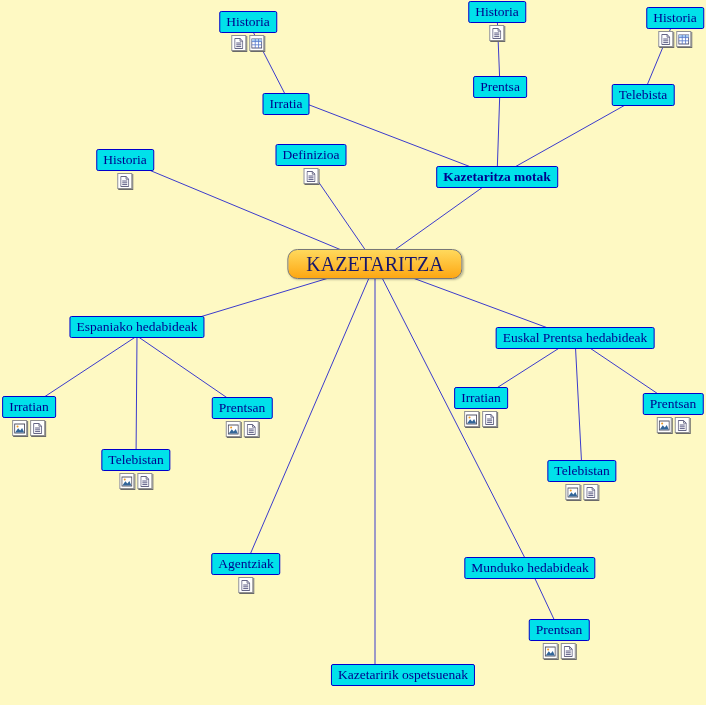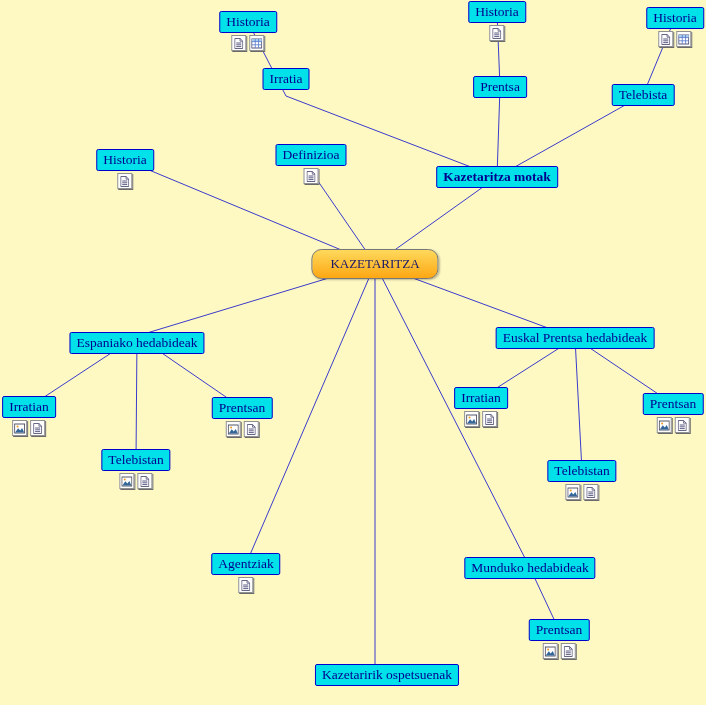--- a/index.html
+++ b/index.html
@@ -39,21 +39,21 @@
     white-space: nowrap;
     text-align: center;
     cursor: default;
   }
 
   .node-wrap.central .node-box {
     background: linear-gradient(var(--central-top, #FFD95C), var(--central-bottom, #FDA713));
     border: 1px solid var(--central-border, #777777);
     border-radius: 10px;
     color: var(--central-text, #16166B);
-    font-size: 13px;
+    font-size: 20px;
     line-height: 20px;
     padding: 4px 18px;
     box-shadow: 1px 1px 2px rgba(0,0,0,0.25);
   }
 
   .icon-row {
     display: flex;
     gap: 3px;
     margin-top: 2px;
   }
@@ -154,21 +154,21 @@
               <rect x="0.5" y="1" width="10" height="9" fill="#ffffff" stroke="#444466" stroke-width="0.9"></rect>
               <rect x="0.5" y="1" width="10" height="2.6" fill="#aaccee" stroke="none"></rect>
               <line x1="0.5" y1="3.6" x2="10.5" y2="3.6" stroke="#5577cc" stroke-width="0.8"></line>
               <line x1="0.5" y1="6.8" x2="10.5" y2="6.8" stroke="#5577cc" stroke-width="0.8"></line>
               <line x1="4" y1="1" x2="4" y2="10" stroke="#5577cc" stroke-width="0.8"></line>
               <line x1="7.3" y1="1" x2="7.3" y2="10" stroke="#5577cc" stroke-width="0.8"></line>
             </svg>
           </span>
         </div>
       </div>
-      <div class="node-wrap" style="left: 286px; top: 68px;">
+      <div class="node-wrap" style="left: 286px; top: 93px;">
         <div class="node-box">Irratia</div>
       </div>
       <div class="node-wrap" style="left: 500px; top: 76px;">
         <div class="node-box">Prentsa</div>
       </div>
       <div class="node-wrap" style="left: 643px; top: 84px;">
         <div class="node-box">Telebista</div>
       </div>
       <div class="node-wrap" style="left: 125px; top: 149px;">
         <div class="node-box">Historia</div>
@@ -197,21 +197,21 @@
             </svg>
           </span>
         </div>
       </div>
       <div class="node-wrap" style="left: 497px; top: 166px; font-weight: bold;">
         <div class="node-box">Kazetaritza motak</div>
       </div>
       <div class="node-wrap central" style="left: 375px; top: 249px;">
         <div class="node-box">KAZETARITZA</div>
       </div>
-      <div class="node-wrap" style="left: 137px; top: 332px;">
+      <div class="node-wrap" style="left: 137px; top: 316px;">
         <div class="node-box">Espaniako hedabideak</div>
       </div>
       <div class="node-wrap" style="left: 575px; top: 327px;">
         <div class="node-box">Euskal Prentsa hedabideak</div>
       </div>
       <div class="node-wrap" style="left: 29px; top: 396px;">
         <div class="node-box">Irratian</div>
         <div class="icon-row">
           <span class="res-icon">
             <svg width="11" height="11" viewBox="0 0 11 11">
@@ -367,17 +367,17 @@
             <svg width="9" height="11" viewBox="0 0 9 11">
               <path d="M0.5 0.5 H5.8 L8.5 3.2 V10.5 H0.5 Z" fill="#ffffff" stroke="#555577" stroke-width="0.9"></path>
               <path d="M5.8 0.5 V3.2 H8.5" fill="none" stroke="#555577" stroke-width="0.8"></path>
               <line x1="2" y1="5" x2="7" y2="5" stroke="#333366" stroke-width="0.8"></line>
               <line x1="2" y1="6.8" x2="7" y2="6.8" stroke="#333366" stroke-width="0.8"></line>
               <line x1="2" y1="8.6" x2="7" y2="8.6" stroke="#333366" stroke-width="0.8"></line>
             </svg>
           </span>
         </div>
       </div>
-      <div class="node-wrap" style="left: 375px; top: 664px; padding-left: 24px;">
+      <div class="node-wrap" style="left: 391px; top: 664px; padding-left: 24px;">
         <div class="node-box">Kazetaririk ospetsuenak</div>
       </div>
     </div>
 </div>
 
 </body></html>

